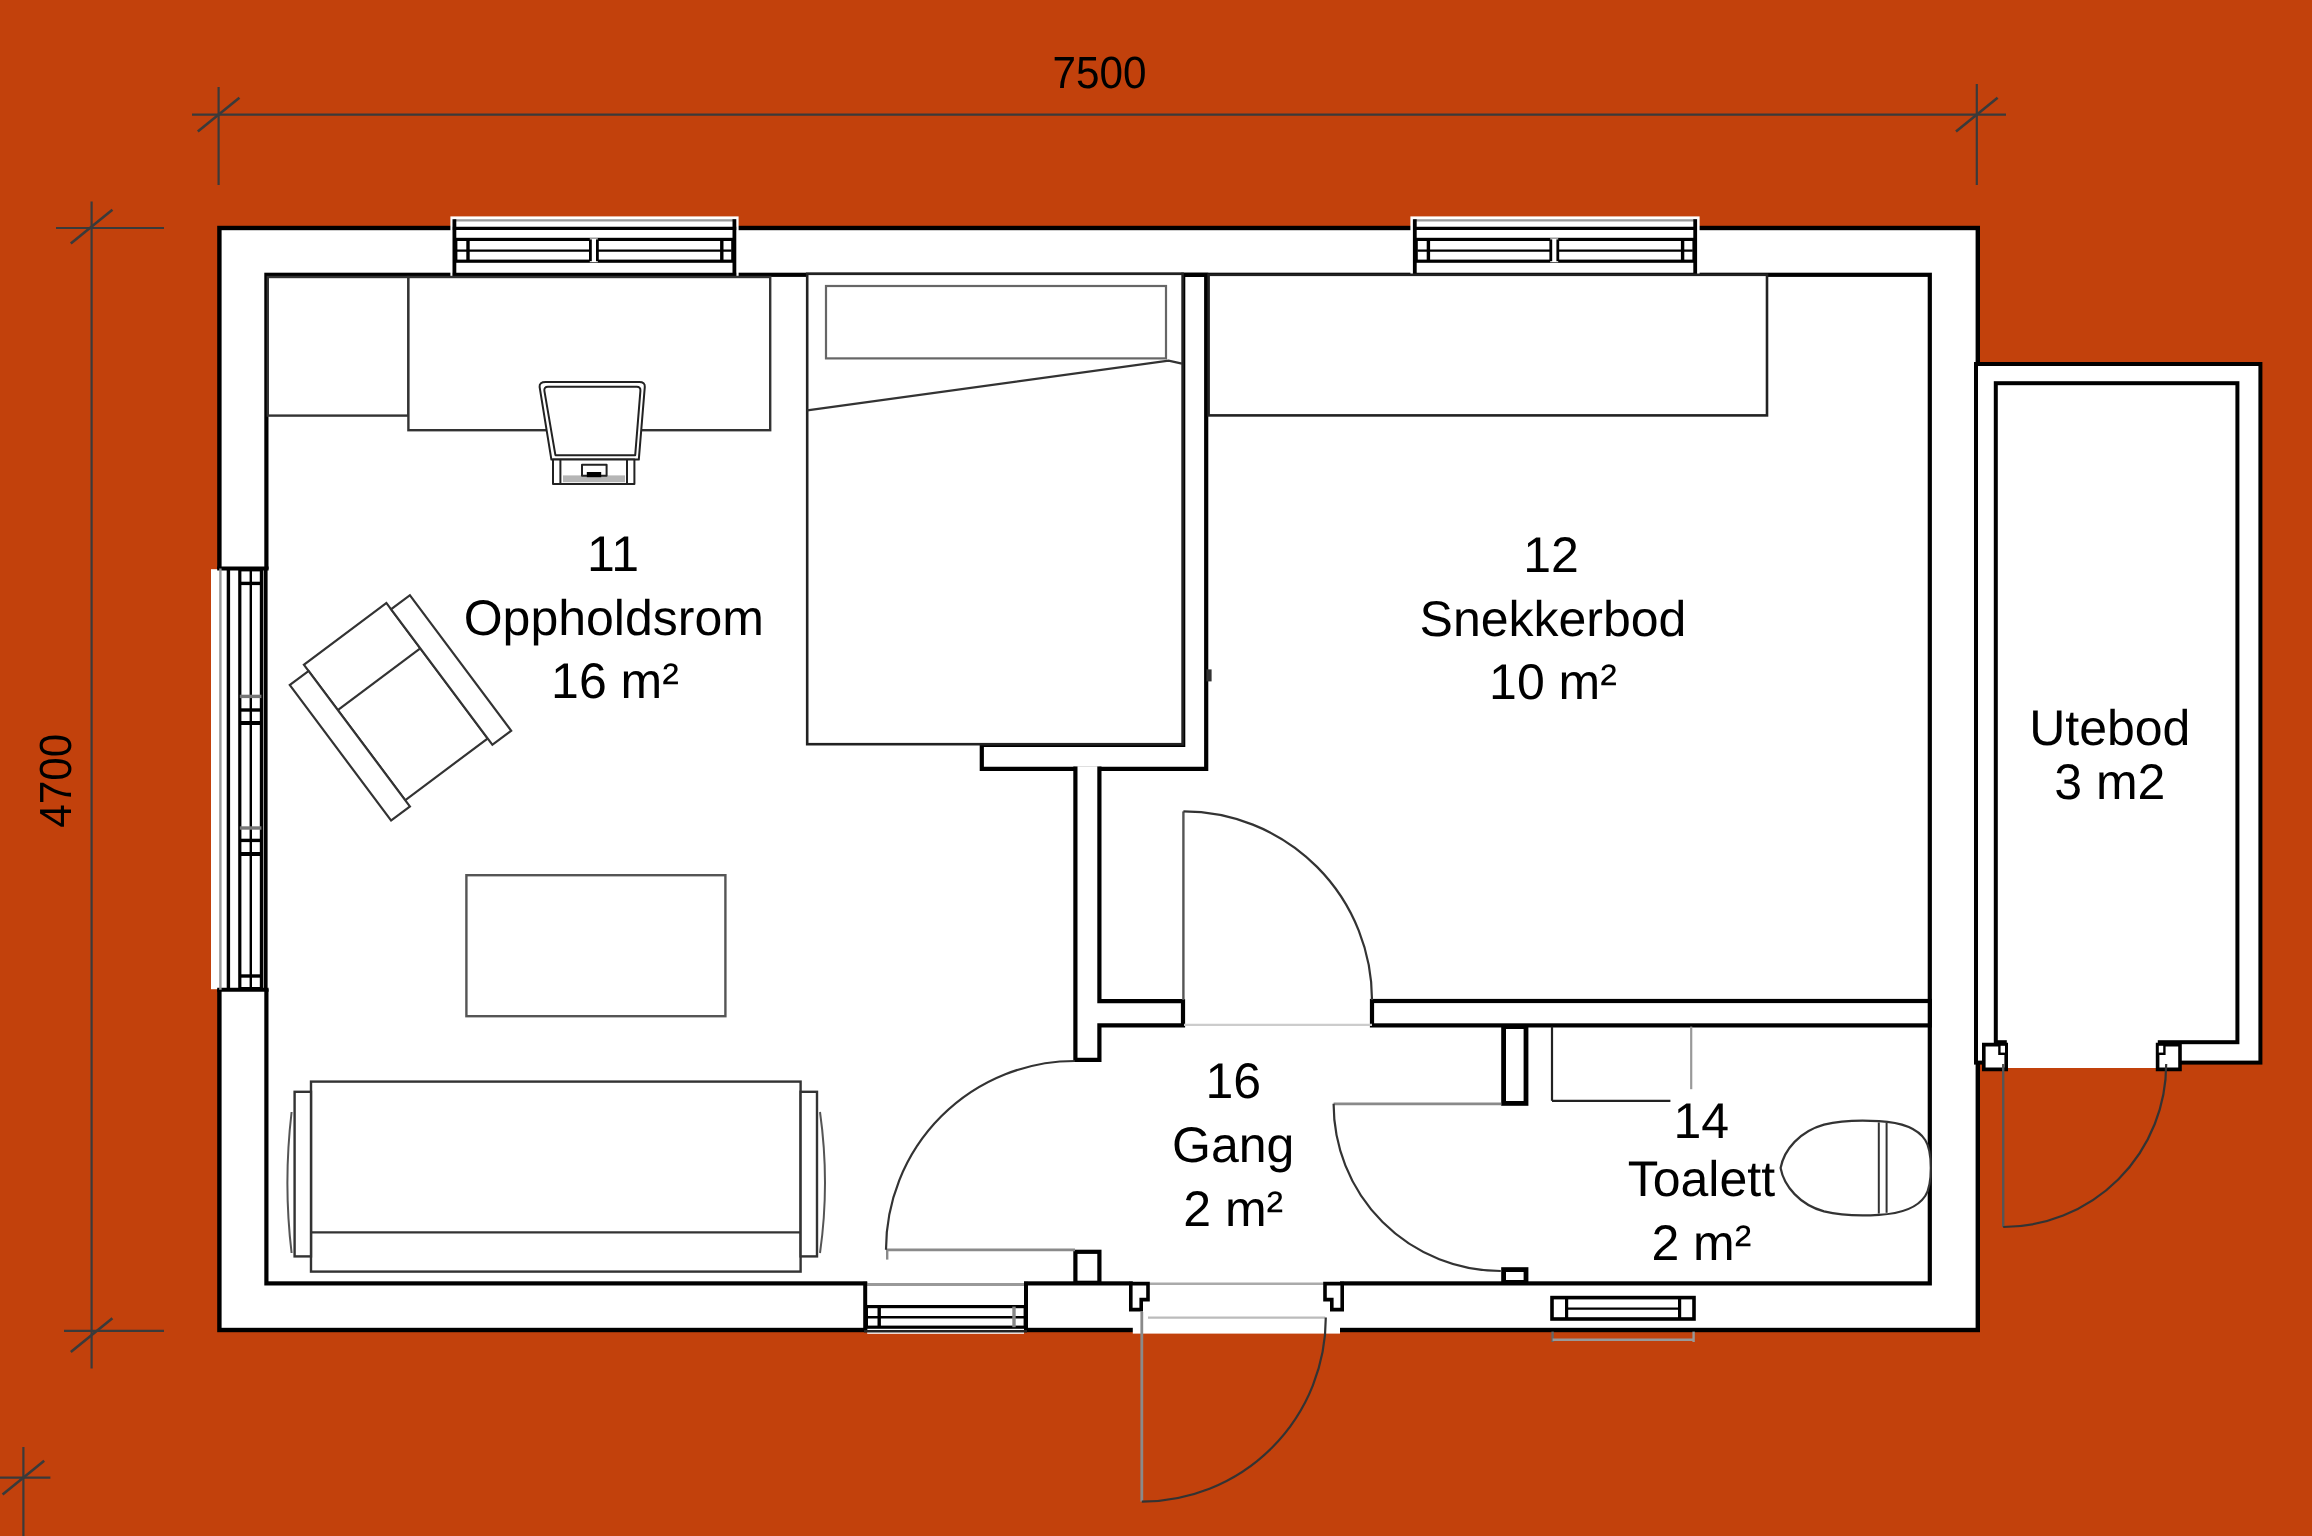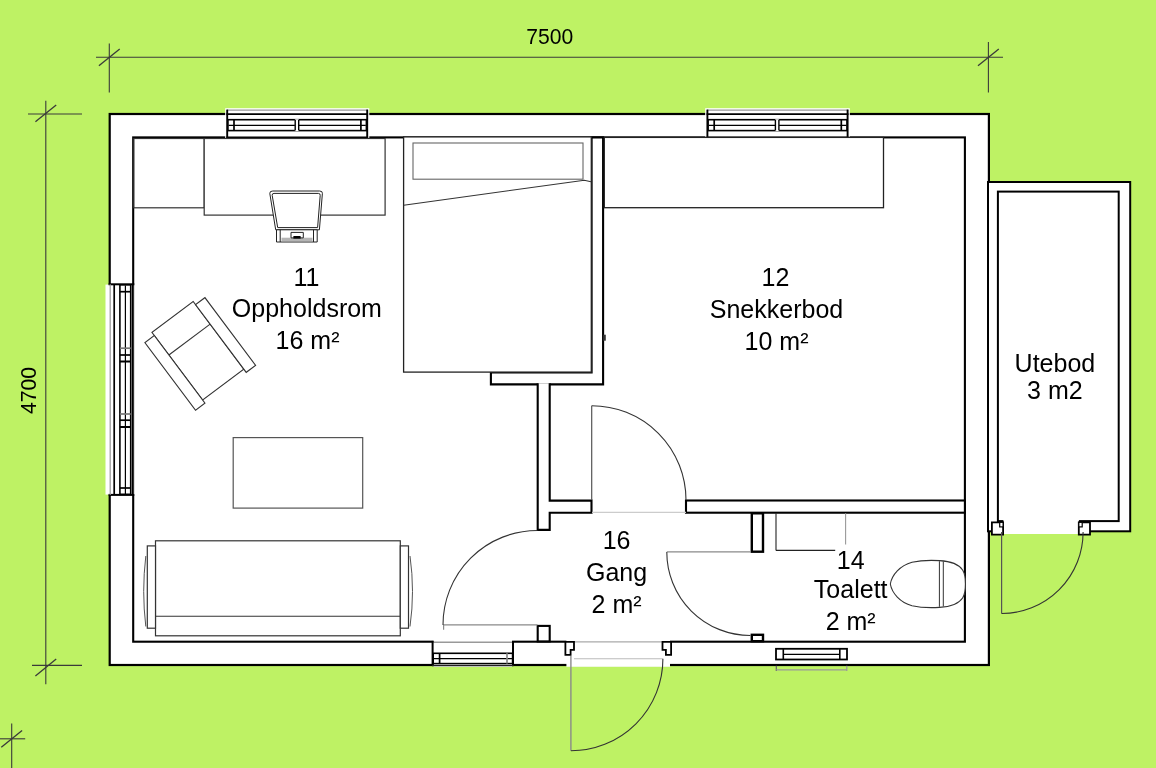--- a/index.html
+++ b/index.html
@@ -1,16 +1,16 @@
 <!DOCTYPE html>
 <html><head>
 <meta charset="utf-8">
 <style>
 html,body{margin:0;padding:0;background:#fff;}
-#plan{position:relative;width:1156px;height:768px;overflow:hidden;background:#bef264;}
+#plan{position:relative;width:1156px;height:768px;overflow:hidden;background:#c2410c;}
 svg{display:block;}
 text{font-family:"Liberation Sans",sans-serif;fill:#000;opacity:0.999;}
 *{-webkit-font-smoothing:antialiased;}
 </style>
 </head>
 <body>
 <div id="plan" style="opacity:0.999">
 <svg width="1156" height="768" viewBox="0 0 1156 768">
 
 <g stroke="#3a3a3a" stroke-width="1.1" fill="none">

